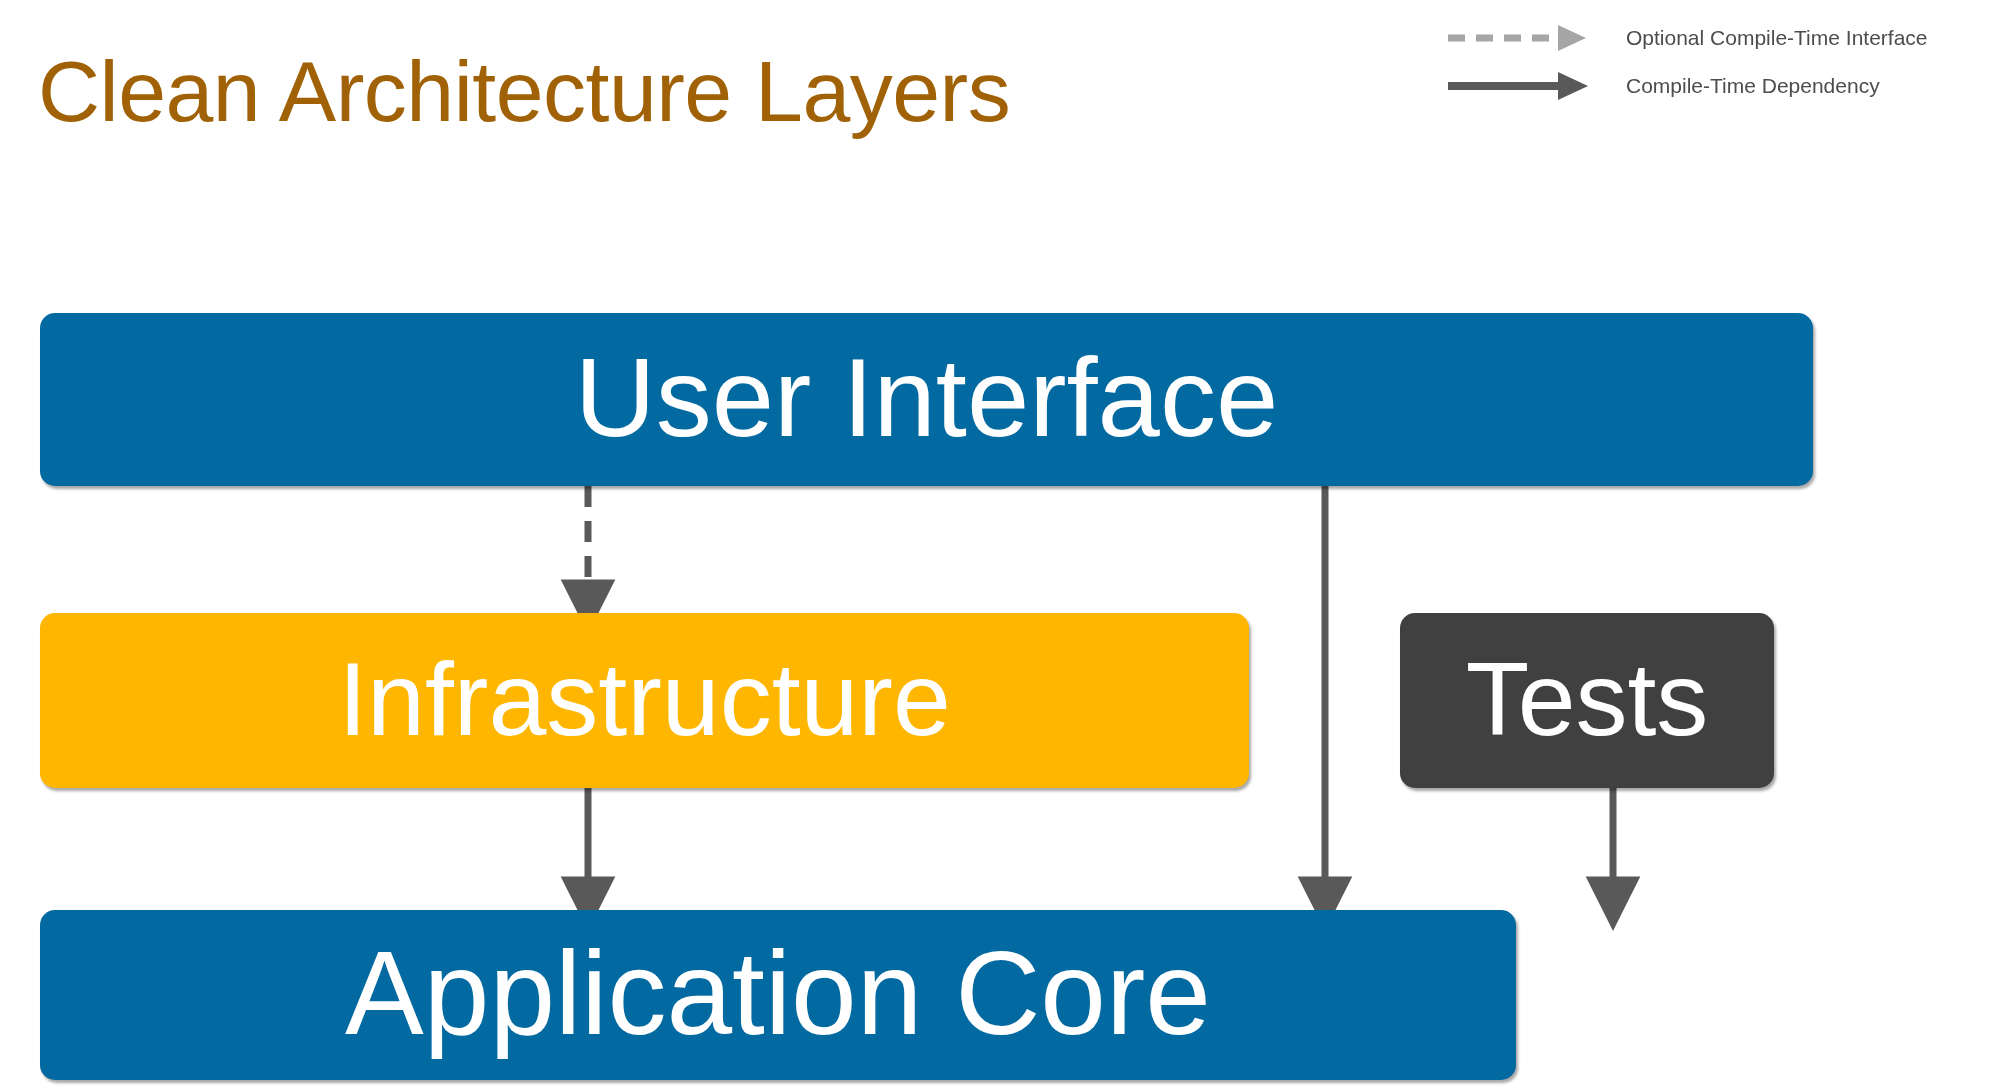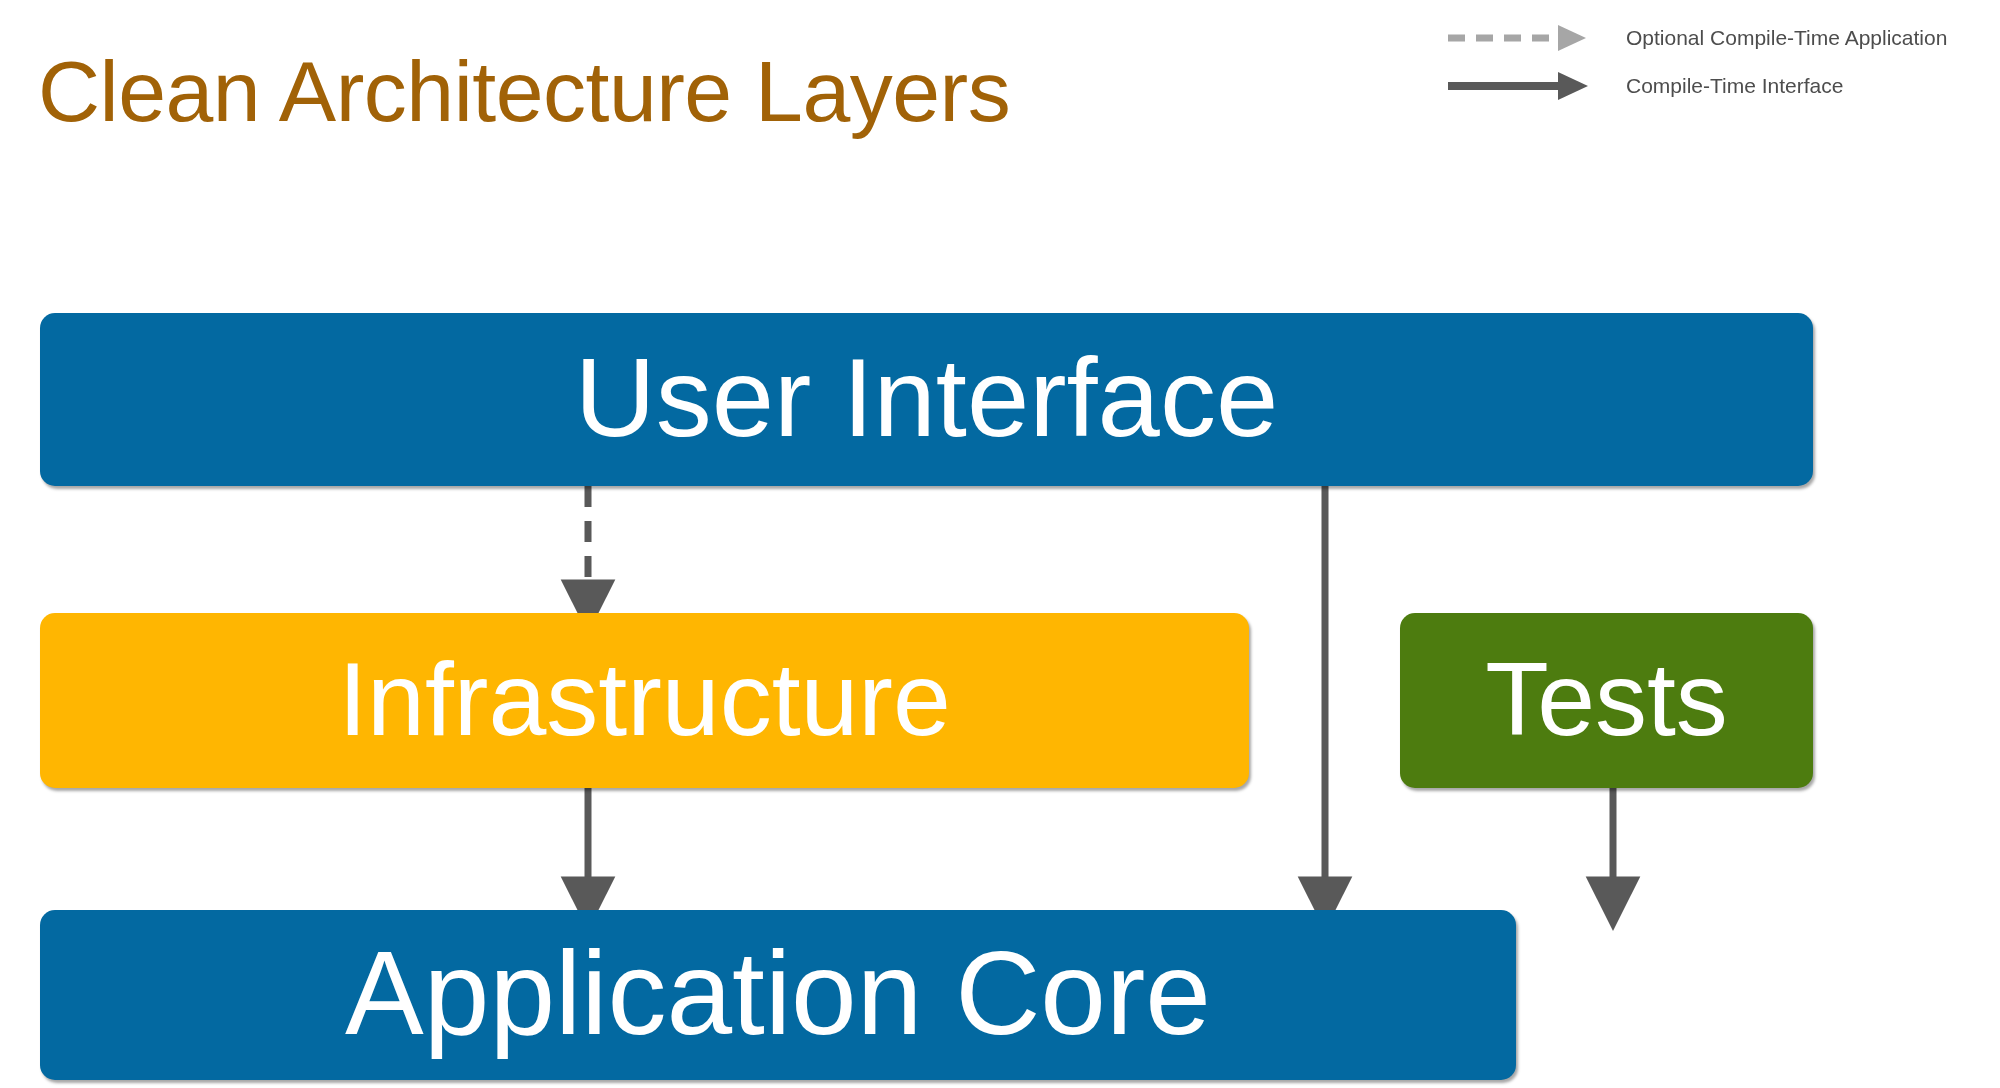--- a/index.html
+++ b/index.html
@@ -98,23 +98,23 @@
     top: 613px;
     width: 1209px;
     height: 175px;
     background: #ffb601;
   }
   #box-infrastructure .layer-label { font-size: 104px; }
 
   #box-tests {
     left: 1400px;
     top: 613px;
-    width: 413px;
+    width: 374px;
     height: 175px;
-    background: #4d7c0f;
+    background: #404040;
   }
   #box-tests .layer-label { font-size: 104px; }
 
   #box-core {
     left: 40px;
     top: 910px;
     width: 1476px;
     height: 170px;
     background: #0369a1;
   }
@@ -137,29 +137,29 @@
 
   <div id="title">Clean Architecture Layers</div>
 
   <div id="legend">
 
     <div class="legend-row">
       <svg class="legend-art" viewBox="0 0 150 48">
         <line x1="2" y1="24" x2="115" y2="24" stroke="#a6a6a6" stroke-width="7" stroke-dasharray="17,11"></line>
         <path d="M112 11 L140 24 L112 37 Z" fill="#a6a6a6"></path>
       </svg>
-      <span class="legend-label">Optional Compile-Time Application</span>
+      <span class="legend-label">Optional Compile-Time Interface</span>
     </div>
 
     <div class="legend-row">
       <svg class="legend-art" viewBox="0 0 150 48">
         <line x1="2" y1="24" x2="118" y2="24" stroke="#595959" stroke-width="8"></line>
         <path d="M112 10 L142 24 L112 38 Z" fill="#595959"></path>
       </svg>
-      <span class="legend-label">Compile-Time Interface</span>
+      <span class="legend-label">Compile-Time Dependency</span>
     </div>
 
   </div>
 
   <svg id="arrows" viewBox="0 0 2000 1088">
     <defs>
       <marker id="arrowhead-dark" markerWidth="9" markerHeight="9" refX="4.3" refY="4.5" orient="auto" markerUnits="strokeWidth">
         <path d="M0.5,0.6 L8.3,4.5 L0.5,8.4 Z" fill="#595959"></path>
       </marker>
     </defs>

